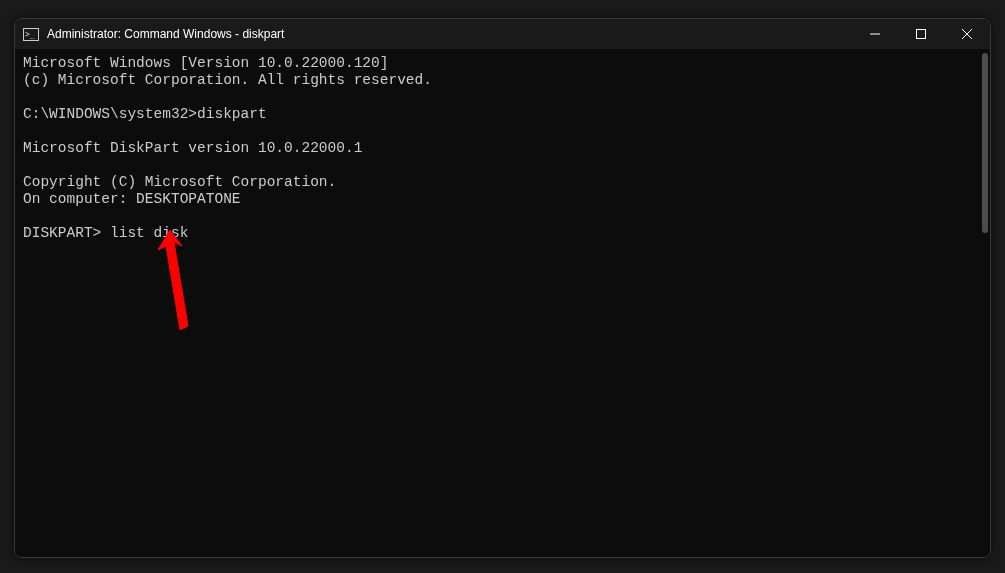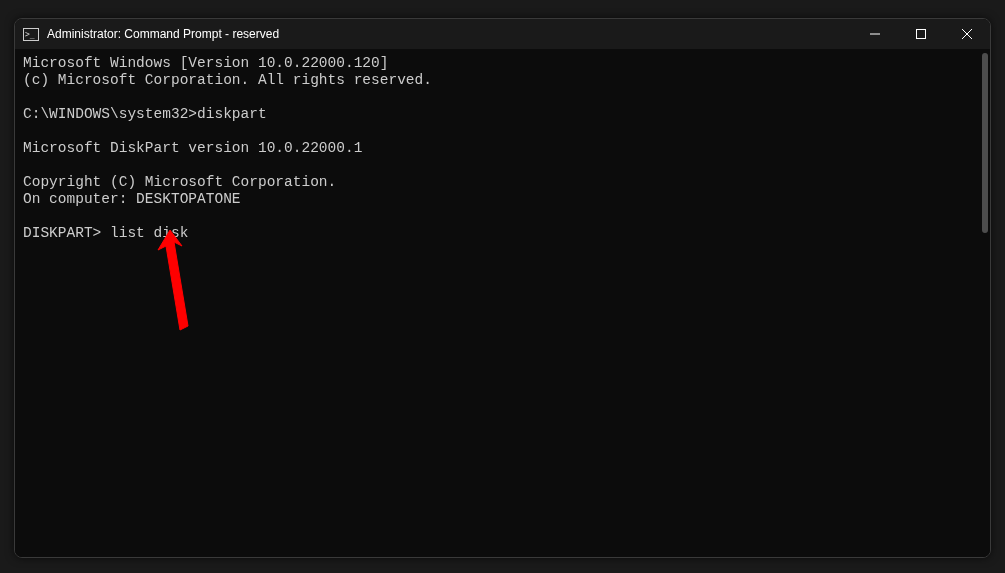--- a/index.html
+++ b/index.html
@@ -92,21 +92,21 @@
 <body>
 
 <div class="window">
   <div class="titlebar">
     <div class="titlebar-icon">
       <svg width="16" height="13" viewBox="0 0 16 13">
         <rect x="0.5" y="0.5" width="15" height="12" fill="none" stroke="#ccc" stroke-width="1"></rect>
         <text x="2" y="9" font-family="Consolas,monospace" font-size="8" fill="#ccc">&gt;_</text>
       </svg>
     </div>
-    <span class="title-text">Administrator: Command Prompt - reserved</span>
+    <span class="title-text">Administrator: Command Windows - diskpart</span>
     <div class="title-spacer"></div>
     <div class="win-controls">
       <div class="win-btn">
         <svg width="10" height="10" viewBox="0 0 10 10">
             <line x1="0" y1="5" x2="10" y2="5" stroke="#fff" stroke-width="1"></line>
           </svg>
       </div>
       <div class="win-btn">
         <svg width="10" height="10" viewBox="0 0 10 10">
             <rect x="0.5" y="0.5" width="9" height="9" fill="none" stroke="#fff" stroke-width="1"></rect>

